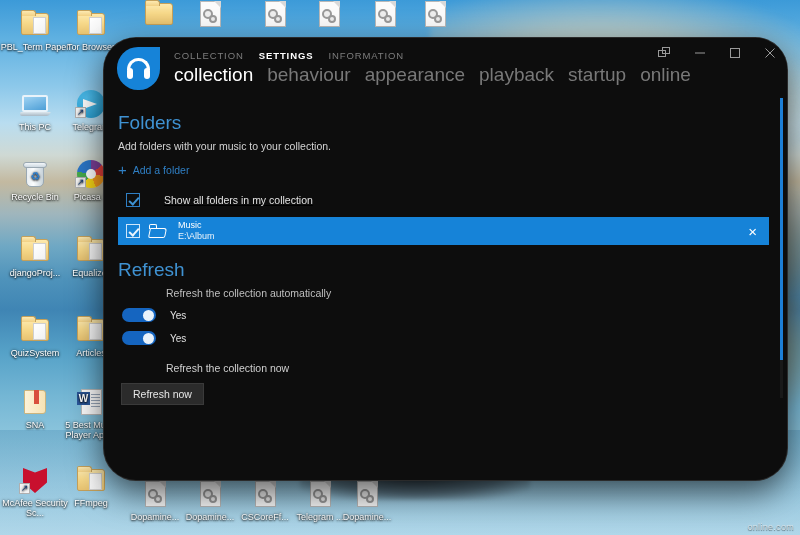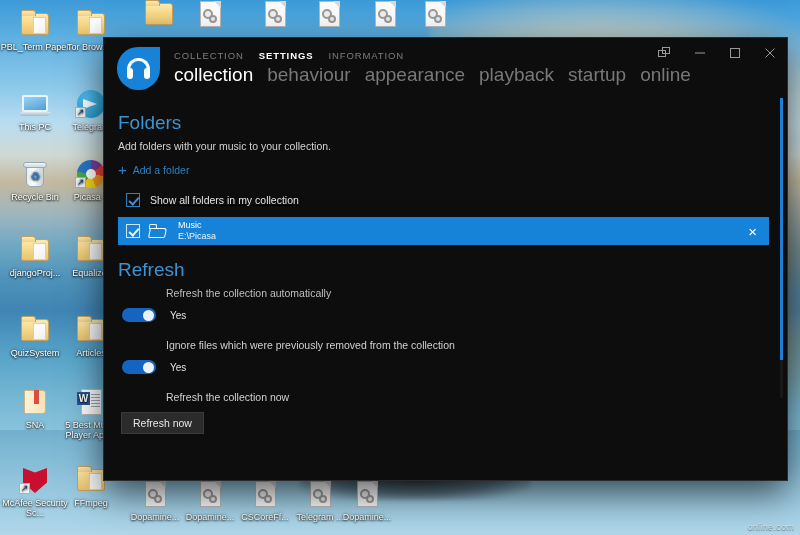--- a/index.html
+++ b/index.html
@@ -207,20 +207,21 @@
     color: #1a3f73; font-size: 9px; line-height: 9px; text-align: center;
   }
 
   
   #app-window {
     position: absolute;
     left: 104px; top: 38px; width: 683px; height: 442px;
     background: #0d0d0d;
     box-shadow: 0 0 0 1px #2a2a2a, 0 12px 34px rgba(0,0,0,.65);
     overflow: hidden;
+    border-radius: 32px;
   }
 
   
   #title-bar {
     position: absolute; left: 0; top: 0; width: 100%; height: 30px;
     display: flex; justify-content: flex-end; align-items: stretch;
     background: #0d0d0d;
   }
   .win-btn {
     width: 35px; display: flex; align-items: center; justify-content: center;
@@ -283,21 +284,21 @@
     display: inline-flex; align-items: center; gap: 6px;
     color: #2f7fc4; font-size: 10.5px;
     margin-top: 12px; cursor: pointer;
   }
   #add-folder-link .plus {
     font-size: 15px; line-height: 10px; font-weight: 300;
   }
 
   
   #show-all-row {
-    display: flex; align-items: center; gap: 10px;
+    display: flex; align-items: center; gap: 24px;
     margin-top: 14px; margin-left: 8px; cursor: pointer; text-decoration: underline;
   }
   .cbox {
     width: 14px; height: 14px;
     border: 1px solid #2f7fc4;
     position: relative; flex: none;
   }
   .cbox.checked:after {
     content: "";
     position: absolute; left: 4px; top: 1px;
@@ -653,36 +654,35 @@
     </div>
 
     <div id="folder-row">
       <span class="cbox white-check checked"></span>
       <span id="folder-icon">
         <span class="fo-tab"></span>
           <span class="fo-body"></span>
       </span>
       <span id="folder-texts">
         <span id="folder-name" style="display:block">Music</span>
-        <span id="folder-path" style="display:block">E:\Picasa</span>
+        <span id="folder-path" style="display:block">E:\Album</span>
       </span>
       <span id="folder-remove">×</span>
     </div>
 
     <div class="section-title">Refresh</div>
 
     <div class="muted-text" style="margin-top:2px">Refresh the collection automatically</div>
     <div class="toggle-row">
       <span class="toggle">
           <span class="knob"></span>
         </span>
       <span class="toggle-label">Yes</span>
     </div>
 
-    <div class="muted-text setting-label">Ignore files which were previously removed from the collection</div>
     <div class="toggle-row">
       <span class="toggle">
           <span class="knob"></span>
         </span>
       <span class="toggle-label">Yes</span>
     </div>
 
     <div class="muted-text setting-label">Refresh the collection now</div>
     <div id="refresh-now-button">Refresh now</div>
 

